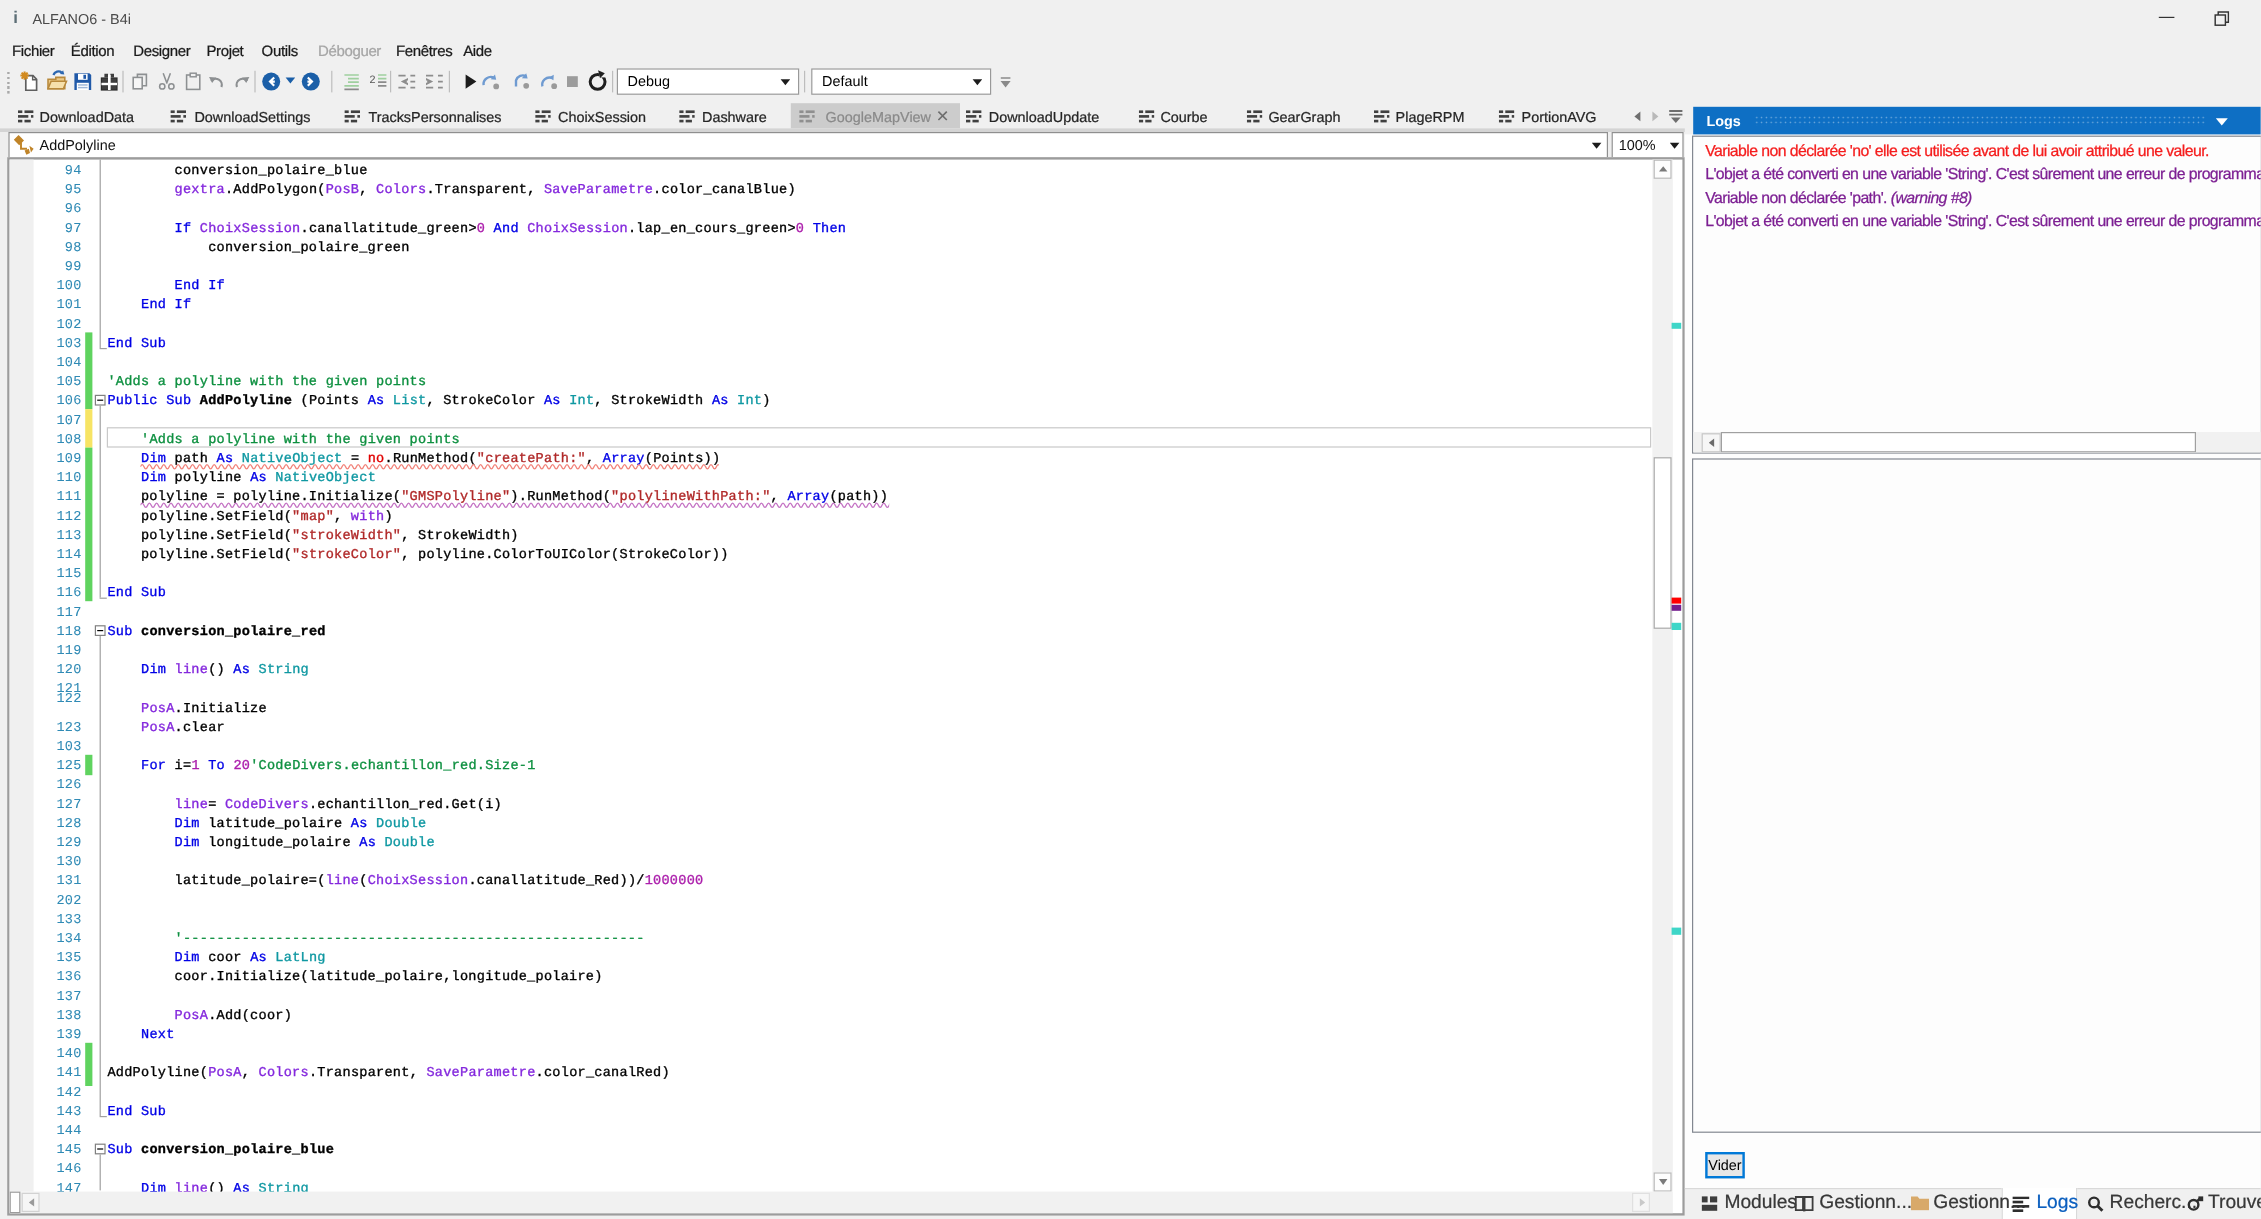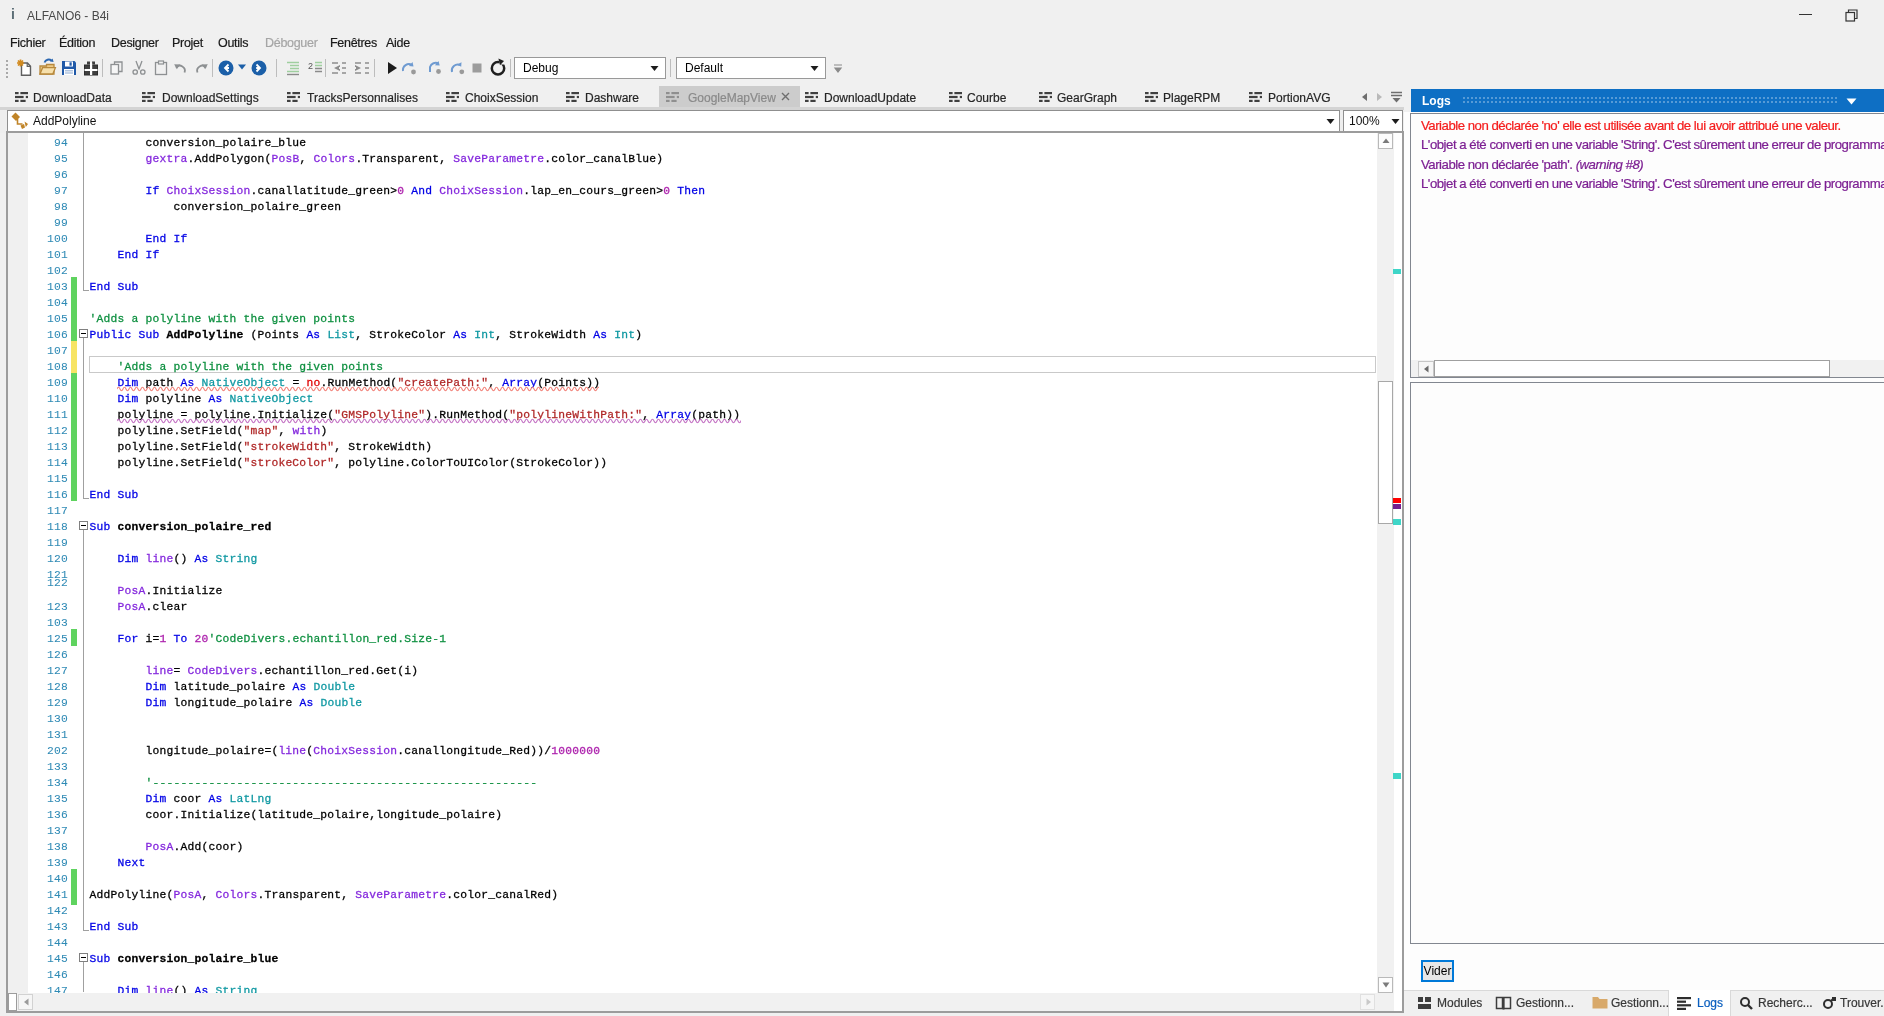--- a/index.html
+++ b/index.html
@@ -6,21 +6,21 @@
 #root{position:relative;width:1884px;height:1016px}
 .abs{position:absolute}
 .mono{font-family:"Liberation Mono",monospace;font-size:11.3px;letter-spacing:0.216px;line-height:16px;white-space:pre;-webkit-text-stroke:0.28px}
 .cl{position:absolute;left:89.5px;height:16px}
 .num{position:absolute;width:68px;text-align:right;color:#2f8ab5;height:16px;-webkit-text-stroke:0.05px}
 i{font-style:normal}
 .k{color:#0000e6} .t{color:#0f98a2} .v{color:#8428dd} .s{color:#b02828}
 .n{color:#ac1fac} .c{color:#0e9040} .r{color:#e00000} .b{font-weight:bold;color:#000}
 .menu{position:absolute;top:30px;height:27px;line-height:27px;font-size:12.5px;letter-spacing:-0.3px;color:#1a1a1a;-webkit-text-stroke:0.2px}
 .tabt{position:absolute;top:0;height:21px;line-height:24px;font-size:12px;color:#262626;-webkit-text-stroke:0.2px}
-.btt{position:absolute;top:0;height:18px;line-height:26px;font-size:12px;color:#383838;-webkit-text-stroke:0.2px}
+.btt{position:absolute;top:0;height:18px;line-height:26px;font-size:16px;color:#383838;-webkit-text-stroke:0.2px}
 .combo{position:absolute;background:#fff;border:1px solid #999}
 .logline{position:absolute;left:10px;font-size:13.2px;letter-spacing:-0.48px;white-space:pre;-webkit-text-stroke:0.22px}
 </style></head>
 <body>
 <div id="root">
 
 <div class="abs" style="left:11px;top:6px;font-weight:bold;font-size:14px;color:#5c6e76">i</div>
 <div class="abs" style="left:27px;top:0;height:30px;line-height:32px;font-size:12px;color:#4a4a4a">ALFANO6 - B4i</div>
 <div class="abs" style="left:1799px;top:14px;width:13px;height:1.4px;background:#333"></div>
 <svg class="abs" style="left:1845px;top:9px" width="13" height="13" viewBox="0 0 13 13">
@@ -437,21 +437,21 @@
 <div class="cl" style="top:455px">    polyline.SetField(<i class="s">"strokeColor"</i>, polyline.ColorToUIColor(StrokeColor))</div>
 <div class="cl" style="top:487px"><i class="k">End Sub</i></div>
 <div class="cl" style="top:519px"><i class="k">Sub</i> <i class="b">conversion_polaire_red</i></div>
 <div class="cl" style="top:551px">    <i class="k">Dim</i> <i class="v">line</i>() <i class="k">As</i> <i class="t">String</i></div>
 <div class="cl" style="top:583px">    <i class="v">PosA</i>.Initialize</div>
 <div class="cl" style="top:599px">    <i class="v">PosA</i>.clear</div>
 <div class="cl" style="top:631px">    <i class="k">For</i> i=<i class="n">1</i> <i class="k">To</i> <i class="n">20</i><i class="c">'CodeDivers.echantillon_red.Size-1</i></div>
 <div class="cl" style="top:663px">        <i class="v">line</i>= <i class="v">CodeDivers</i>.echantillon_red.Get(i)</div>
 <div class="cl" style="top:679px">        <i class="k">Dim</i> latitude_polaire <i class="k">As</i> <i class="t">Double</i></div>
 <div class="cl" style="top:695px">        <i class="k">Dim</i> longitude_polaire <i class="k">As</i> <i class="t">Double</i></div>
-<div class="cl" style="top:743px">        longitude_polaire=(<i class="v">line</i>(<i class="v">ChoixSession</i>.canallongitude_Red))/<i class="n">1000000</i></div>
+<div class="cl" style="top:727px">        latitude_polaire=(<i class="v">line</i>(<i class="v">ChoixSession</i>.canallatitude_Red))/<i class="n">1000000</i></div>
 <div class="cl" style="top:775px">        <i class="c">'-------------------------------------------------------</i></div>
 <div class="cl" style="top:791px">        <i class="k">Dim</i> coor <i class="k">As</i> <i class="t">LatLng</i></div>
 <div class="cl" style="top:807px">        coor.Initialize(latitude_polaire,longitude_polaire)</div>
 <div class="cl" style="top:839px">        <i class="v">PosA</i>.Add(coor)</div>
 <div class="cl" style="top:855px">    <i class="k">Next</i></div>
 <div class="cl" style="top:887px">AddPolyline(<i class="v">PosA</i>, <i class="v">Colors</i>.Transparent, <i class="v">SaveParametre</i>.color_canalRed)</div>
 <div class="cl" style="top:919px"><i class="k">End Sub</i></div>
 <div class="cl" style="top:951px"><i class="k">Sub</i> <i class="b">conversion_polaire_blue</i></div>
 <div class="cl" style="top:983px">    <i class="k">Dim</i> <i class="v">line</i>() <i class="k">As</i> <i class="t">String</i></div>
 </div>

